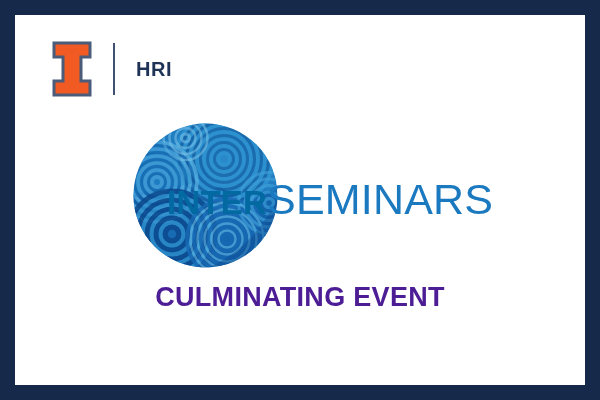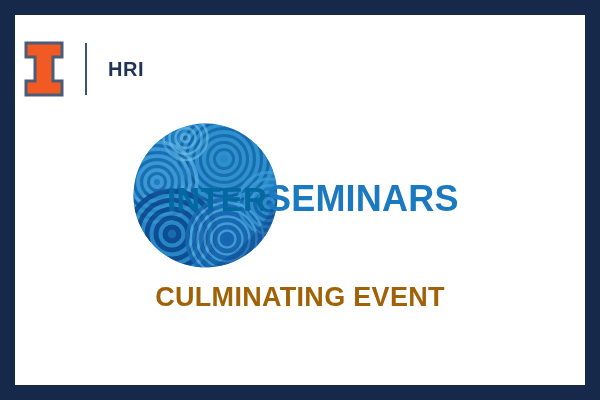--- a/index.html
+++ b/index.html
@@ -27,21 +27,21 @@
     top: 15px;
     width: 570px;
     height: 370px;
     background: #ffffff;
     overflow: hidden;
   }
 
   
   .brand-lockup {
     position: absolute;
-    left: 9px;
+    left: 37px;
     top: 23px;
     display: flex;
     align-items: center;
     height: 62px;
   }
 
   .illinois-i {
     width: 40px;
     height: 56px;
     display: block;
@@ -98,36 +98,36 @@
     left: 152px;  
     top: 0;
   }
   .word-inter {
     font-size: 33px;
     font-weight: bold;
     letter-spacing: 0.2px;
     color: #0369a1;
   }
   .word-seminars {
-    font-size: 36px;
-    font-weight: bold;
+    font-size: 43px;
+    font-weight: normal;
     letter-spacing: 0.2px;
     color: #1b79c0;
   }
 
   .tagline {
     position: absolute;
     left: 0;
     top: 268px;   
     width: 570px;
     text-align: center;
     font-size: 27px;
     font-weight: bold;
     letter-spacing: 0.3px;
-    color: #a16207;
+    color: #4c1d95;
     line-height: 1.1;
   }
 </style>
 </head>
 <body>
 
 <div id="poster">
   <div id="canvas">
 
     <div class="brand-lockup">

